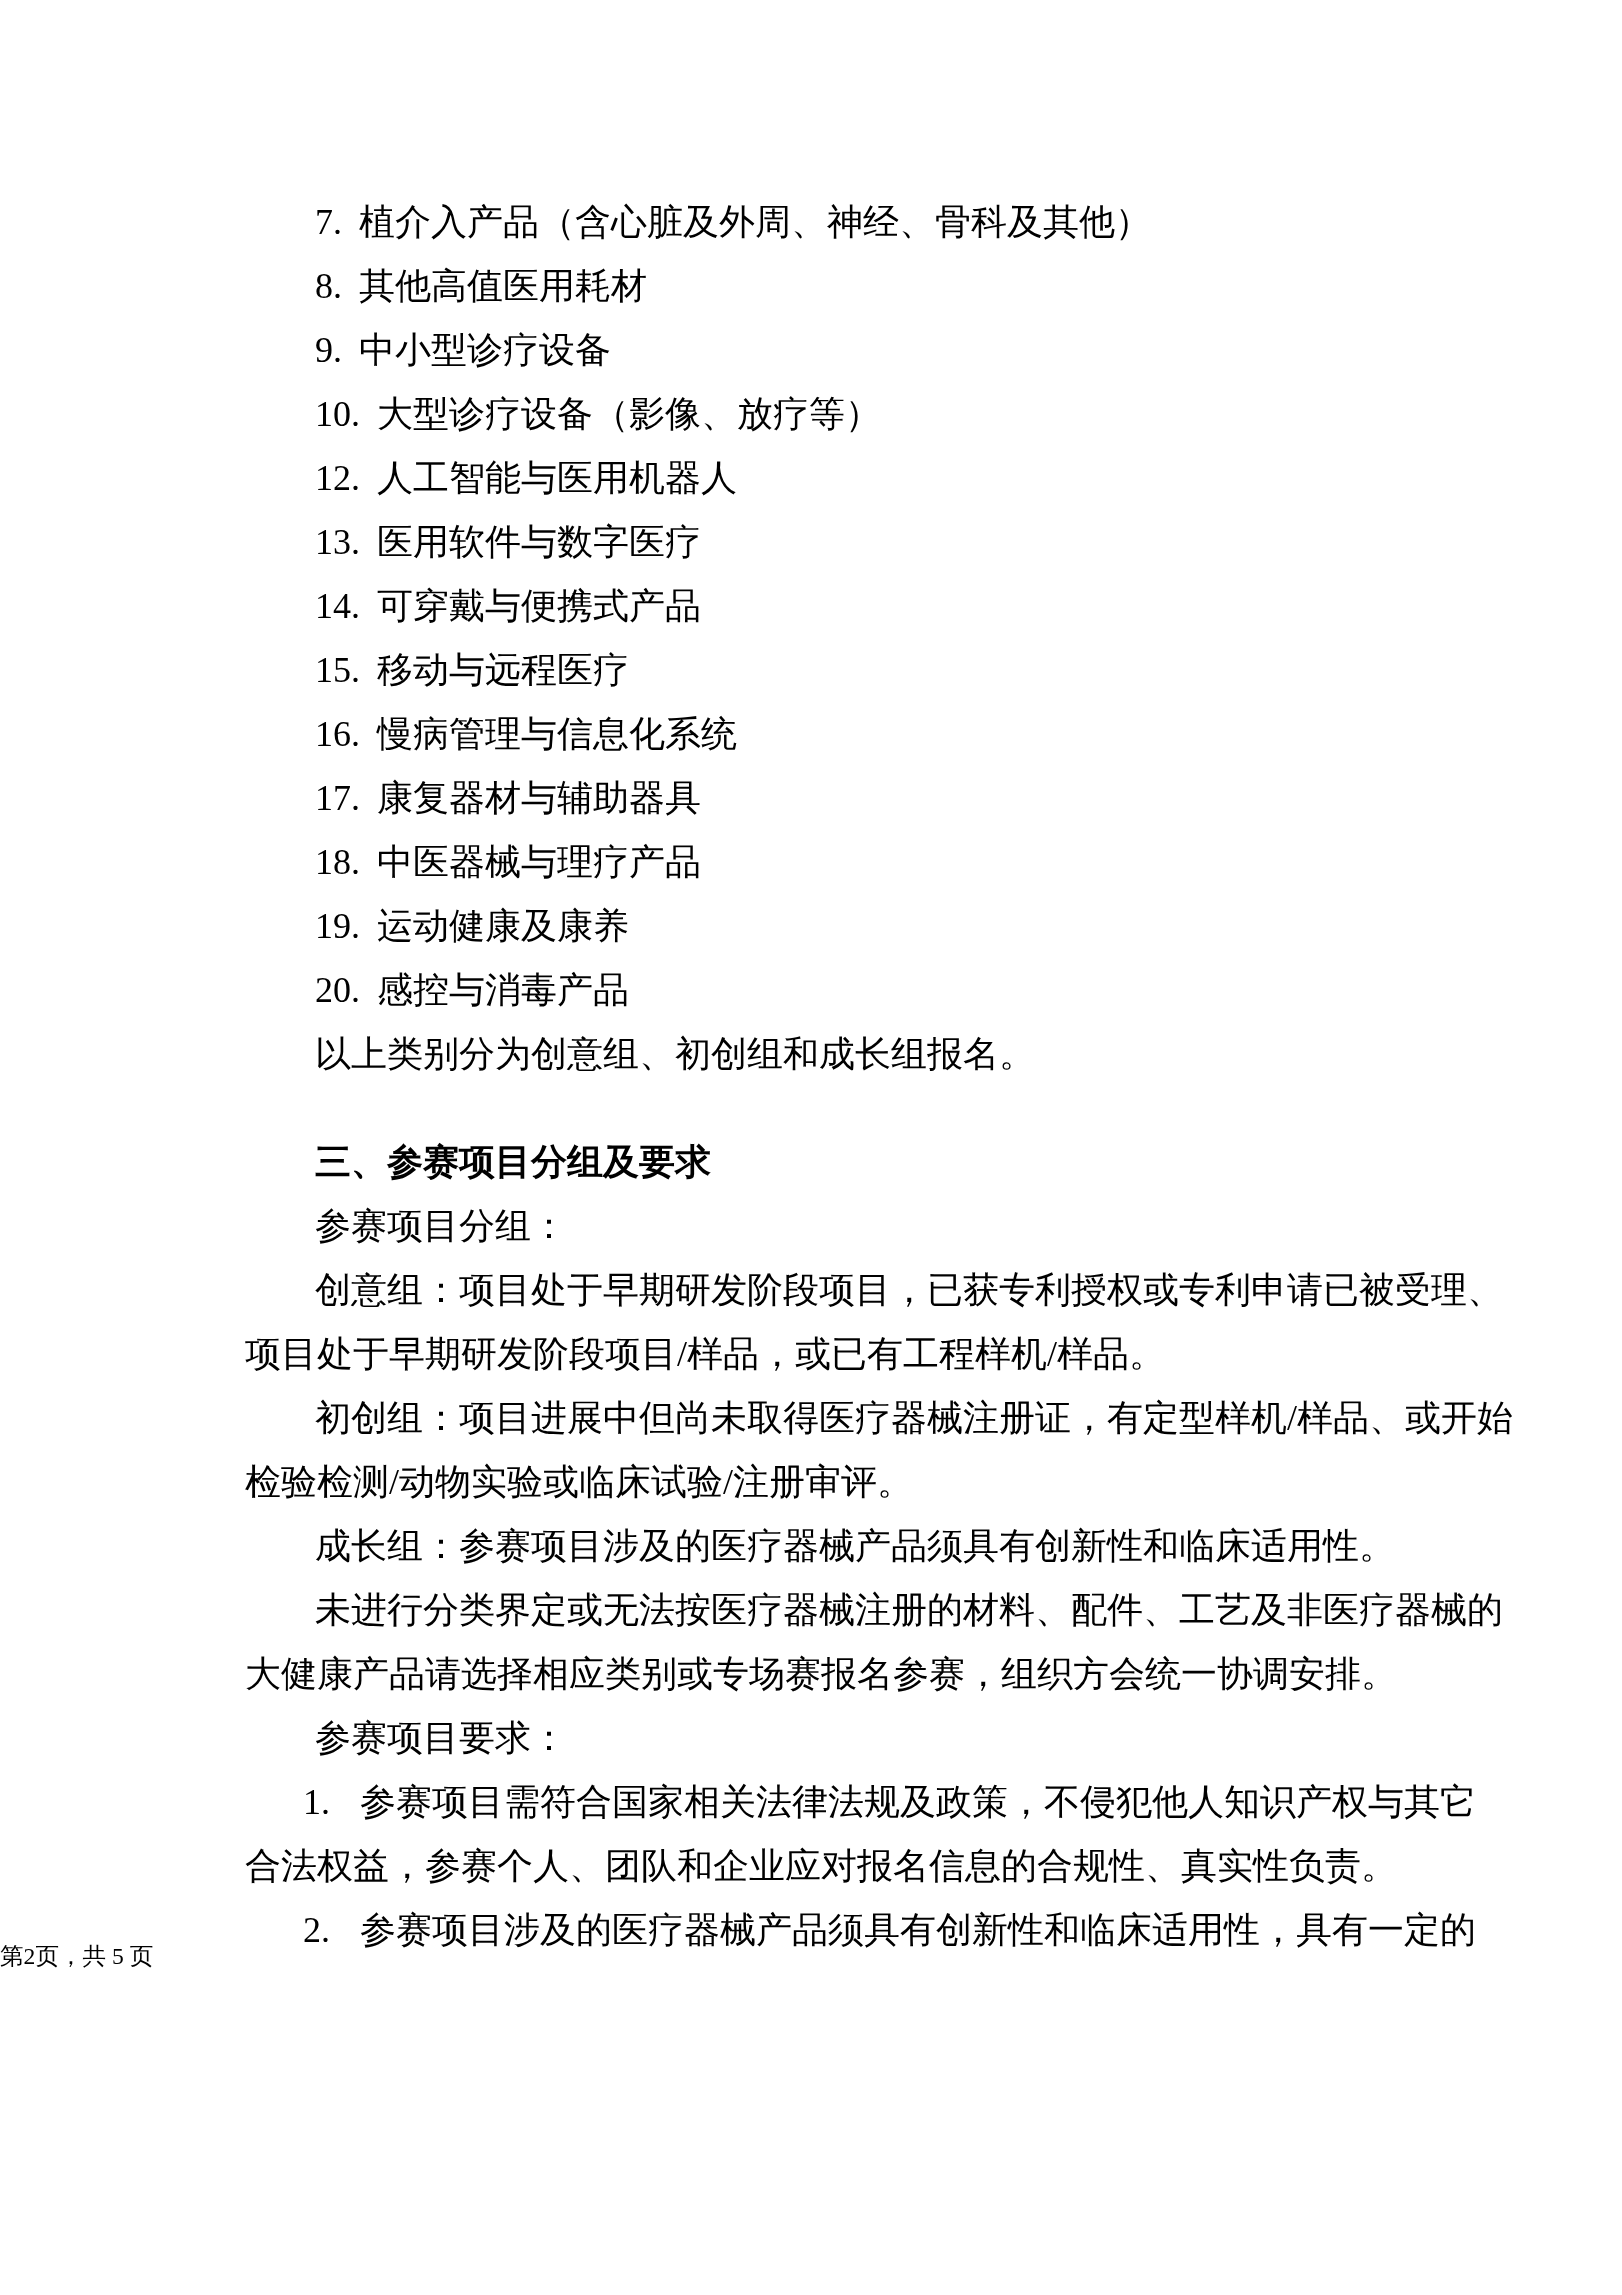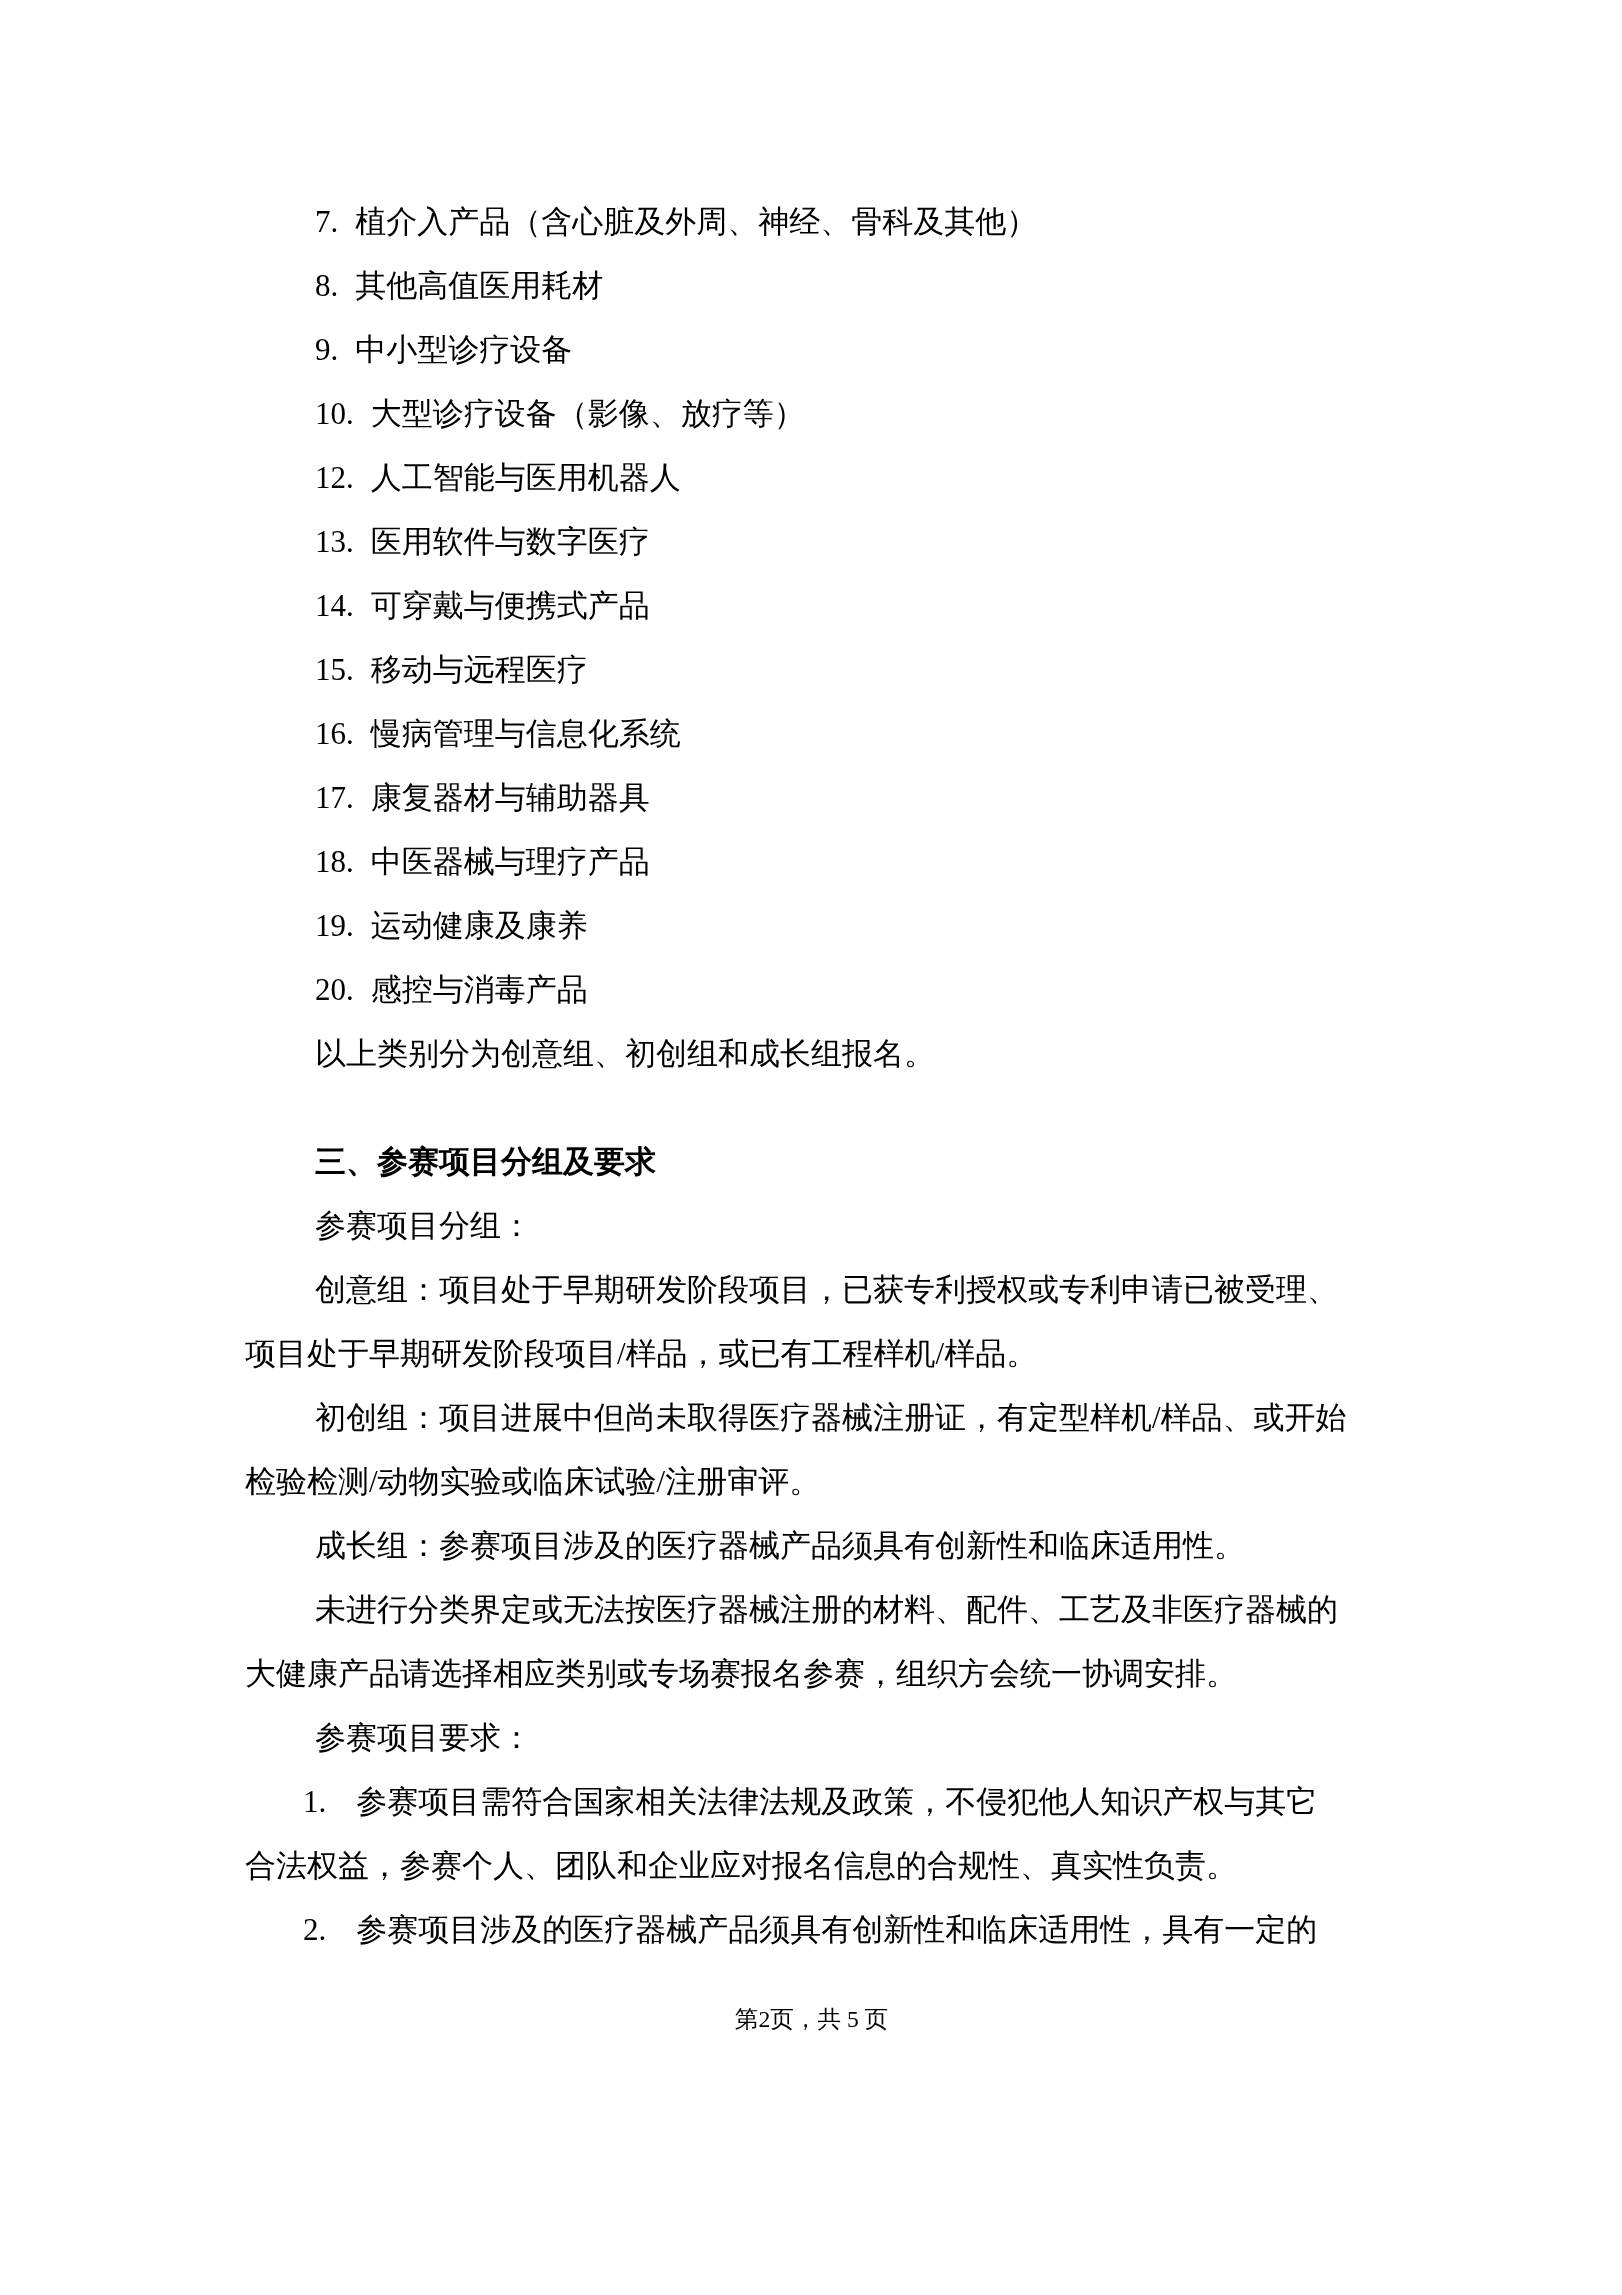--- a/index.html
+++ b/index.html
@@ -16,39 +16,39 @@
   }
   .content{
     position:absolute;
     left:245px;
     top:190px;
     width:1148px;
   }
   .line{
     height:64px;
     line-height:64px;
-    font-size:31px;
+    font-size:36px;
     white-space:nowrap;
   }
   .list{padding-left:70px;}
   .list .num{margin-right:17px;}
   .numbered{padding-left:58px;}
   .numbered .num{margin-right:30px;}
   .indent{padding-left:70px;}
   .flush{padding-left:0;}
   .heading{font-weight:bold;padding-left:70px;margin-top:44px;font-family:Liberation Serif, serif;}
   .subheading{font-weight:normal;padding-left:70px;}
   .footer{
     position:absolute;
-    top:1996px;
+    top:1933px;
     left:0;
     width:100%;
     height:46px;
     line-height:46px;
-    text-align:center;
+    text-align:left;
     font-size:23.6px;
   }
 </style>
 </head>
 <body>
 
 <div class="page">
   <div class="content">
       <div class="line list"><span class="num">7.</span><span>植介入产品（含心脏及外周、神经、骨科及其他）</span></div>
       <div class="line list"><span class="num">8.</span><span>其他高值医用耗材</span></div>

